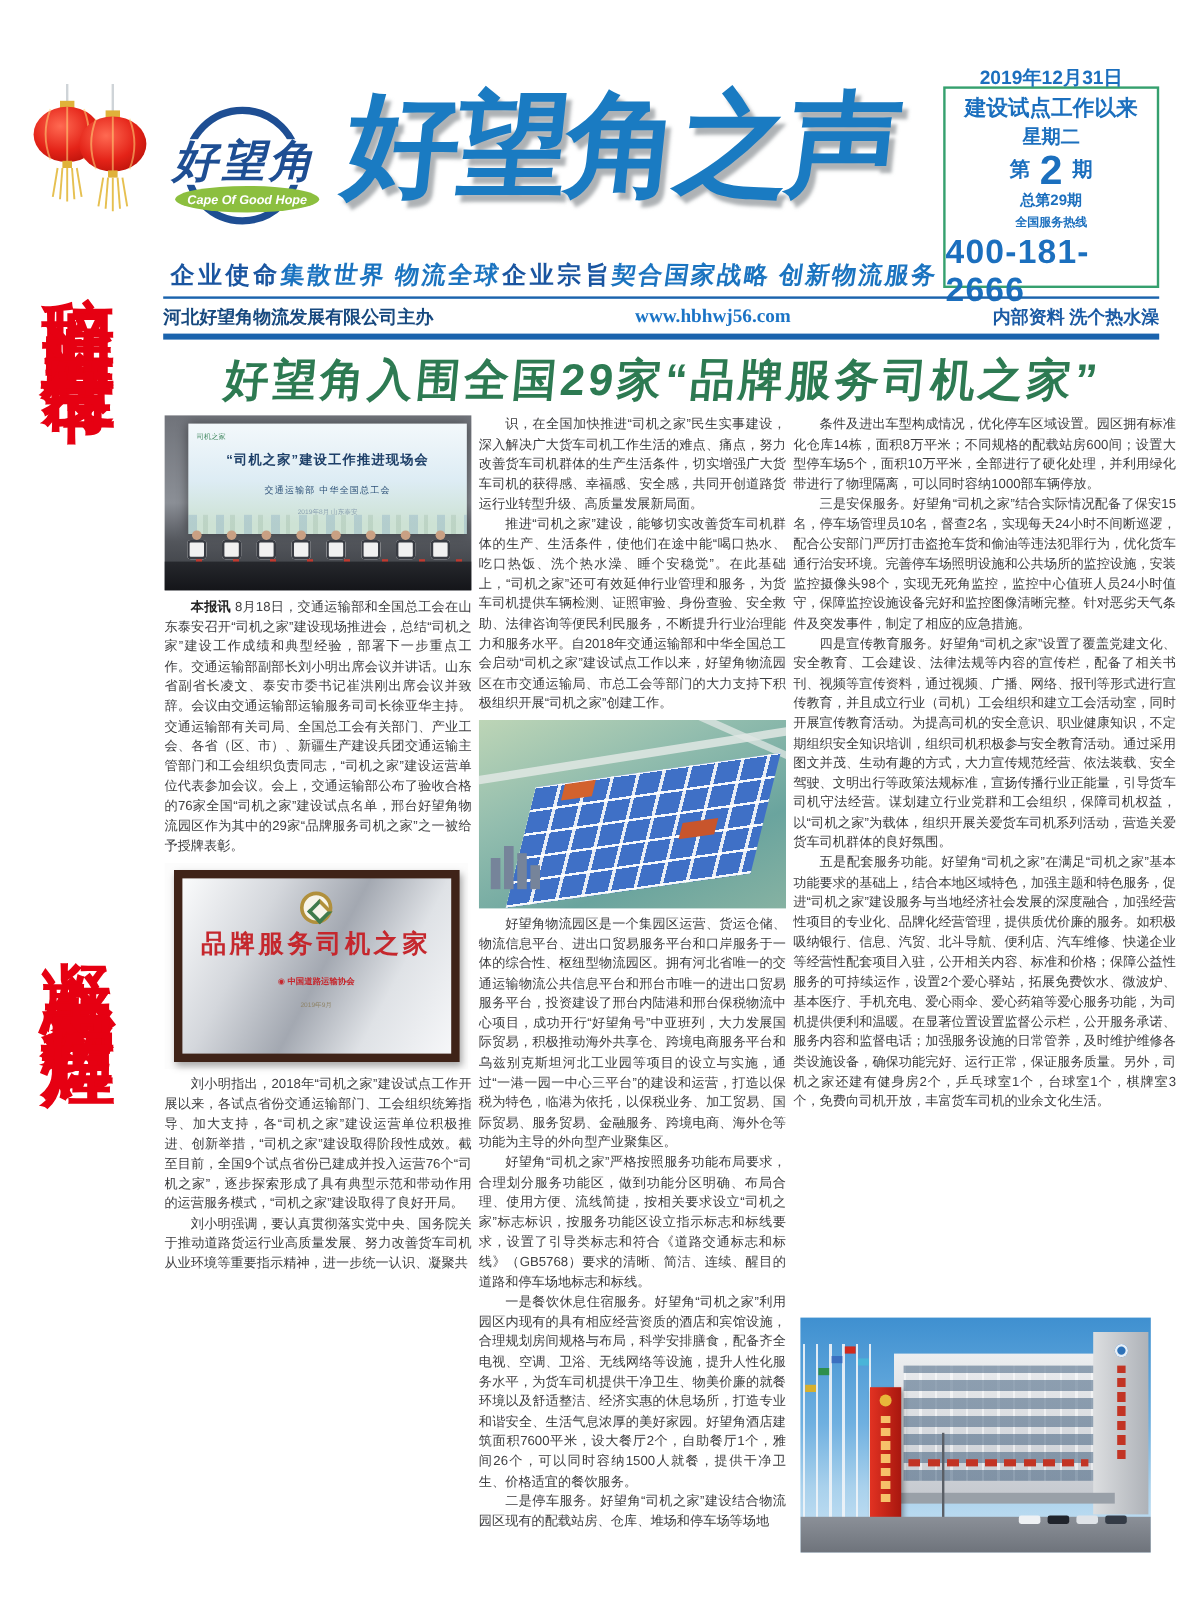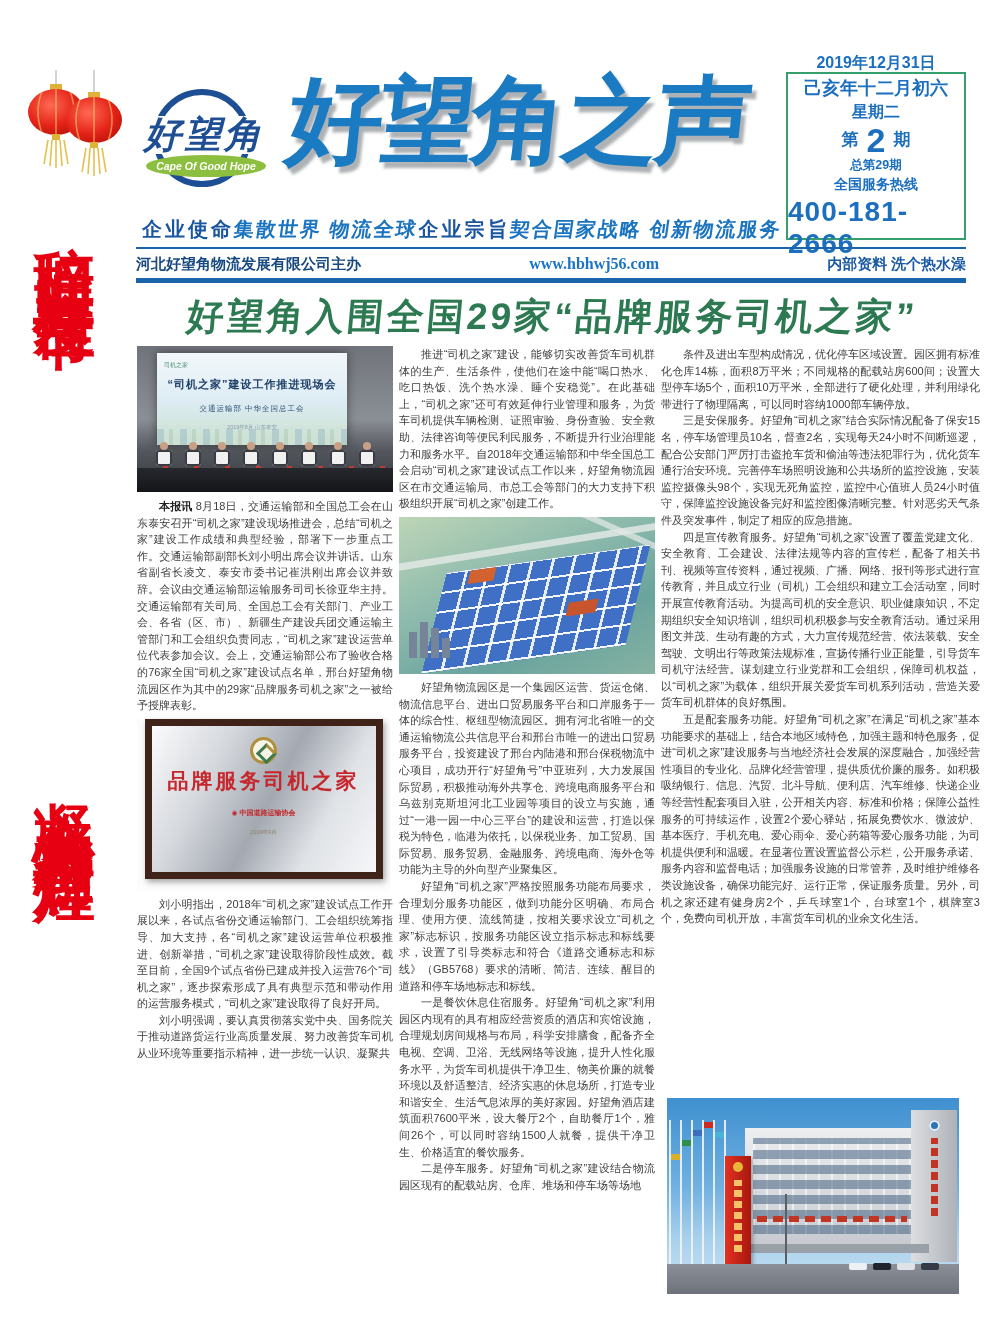--- a/index.html
+++ b/index.html
@@ -34,21 +34,21 @@
   .issue-box { position:absolute; left:786px; top:72px; width:180px; height:168px;
     border:2px solid #35a06e; display:flex; flex-direction:column; align-items:center;
     justify-content:center; gap:2px; color:#1b6fbe; }
   .ib-date { font-size:16px; font-weight:bold; }
   .ib-lunar { font-size:18px; font-weight:bold; }
   .ib-weekday { font-size:16px; font-weight:bold; }
   .ib-issue { display:flex; align-items:center; gap:8px; }
   .ib-issue .pre,.ib-issue .post { font-size:17px; font-weight:bold; }
   .ib-issue .num { font-size:34px; font-weight:900; line-height:30px; }
   .ib-total { font-size:12.5px; font-weight:bold; }
-  .ib-hotline-label { font-size:14px; font-weight:bold; }
+  .ib-hotline-label { font-size:10px; font-weight:bold; }
   .ib-hotline { font-size:28px; font-weight:900; letter-spacing:1px; }
 
   
   .rule-thin  { position:absolute; left:136px; top:247px; width:830px; height:2px; background:#1a63ad; }
   .info-bar { position:absolute; left:136px; top:252px; width:830px; height:24px;
     display:flex; justify-content:space-between; align-items:center;font-family:Liberation Serif, serif; }
   .info-publisher { font-size:15px; font-weight:bold; color:#17497f; }
   .info-website { font-size:16px; font-weight:bold; color:#1b74c6; }
   .info-tags { font-size:15px; font-weight:bold; color:#1a5aa4; }
   .rule-thick { position:absolute; left:136px; top:278px; width:830px; height:5px; background:#1a63ad; }
@@ -65,21 +65,21 @@
   .col-1 { width:256px; }
   .col-2 { width:256px; }
   .col-3 { width:319px; display:flex; flex-direction:column; }
   .col p { text-indent:2em; margin:0; }
   .lead-prefix { font-weight:700; color:#222; }
 
   
   .photo-meeting { position:relative; width:256px; height:146px; overflow:hidden;
     background:linear-gradient(180deg,#70737a 0%,#8b8f96 50%,#53565c 72%,#34373c 100%);
     margin-bottom:6px; }
-  .pm-screen { position:absolute; left:20px; top:7px; width:190px; height:92px;
+  .pm-screen { position:absolute; left:20px; top:7px; width:232px; height:92px;
     background:linear-gradient(180deg,#f3f8fb 0%,#ddecf4 52%,#cde2d4 90%);
     box-shadow:0 0 9px rgba(0,0,0,.45); }
   .pm-badge { position:absolute; top:4px; left:7px; font-size:6px; color:#4d8f6a; }
   .pm-title { position:absolute; top:23px; left:0; width:100%; text-align:center;
     font-size:11px; font-weight:bold; color:#1d3f68; letter-spacing:1px; }
   .pm-sub { position:absolute; top:48px; left:0; width:100%; text-align:center;
     font-size:7.5px; color:#2c5078; letter-spacing:1px; }
   .pm-note { position:absolute; top:66px; left:0; width:100%; text-align:center;
     font-size:5.5px; color:#8aa0b0; }
   .pm-skyline { position:absolute; bottom:0; left:0; width:100%; height:16px; opacity:.5;
@@ -91,21 +91,21 @@
     border-radius:50%; background:#c9a083; }
   .person::after { content:''; position:absolute; top:8px; left:0; width:16px; height:16px;
     border-radius:3px; background:#f1f1f1; box-shadow:inset 0 0 0 2px #393c43; }
   .pm-table { position:absolute; bottom:0; left:0; width:100%; height:24px;
     background:linear-gradient(180deg,#26282d,#141519); }
   .pm-flowers { position:absolute; bottom:20px; left:0; width:100%; height:6px;
     background:repeating-linear-gradient(90deg,transparent 0 26px,#c03a30 26px 31px); }
 
   
   .photo-plaque { width:253px; height:172px; background:#fcfcfc; display:flex;
-    align-items:flex-start; justify-content:center; margin:5px 0; }
+    align-items:center; justify-content:center; margin:5px 0; }
   .plaque-frame { width:238px; height:160px; background:#3f2318; padding:7px;
     box-shadow:2px 3px 6px rgba(0,0,0,.35); }
   .plaque-face { width:100%; height:100%; position:relative; display:flex;
     flex-direction:column; align-items:center;
     background:linear-gradient(118deg,#fafbfc 0%,#d4d7dc 28%,#a3a8b1 52%,#dfe2e6 74%,#f6f7f9 100%); }
   .plaque-emblem { margin-top:11px; width:27px; height:27px; border-radius:50%;
     border:3px solid #b1903c; background:#f7f4ea; position:relative; }
   .plaque-emblem::after { content:''; position:absolute; left:6px; top:6px; width:9px; height:9px;
     border:3px solid #3f7a4c; border-top-color:#b1903c; transform:rotate(45deg); }
   .plaque-title { margin-top:9px; font-size:21px; font-weight:900; color:#c5272d; letter-spacing:3px; }
@@ -232,21 +232,21 @@
   <div class="slogans">
     <span class="slogan-label">企业使命</span>
     <span class="slogan-phrase">集散世界  物流全球</span>
     <span class="slogan-gap"></span>
     <span class="slogan-label">企业宗旨</span>
     <span class="slogan-phrase">契合国家战略  创新物流服务</span>
   </div>
 
   <div class="issue-box">
     <div class="ib-date">2019年12月31日</div>
-    <div class="ib-lunar">己亥年十二月初六</div>
+    <div class="ib-lunar">建设试点工作以来</div>
     <div class="ib-weekday">星期二</div>
     <div class="ib-issue">
       <span class="pre">第</span>
       <span class="num">2</span>
       <span class="post">期</span>
     </div>
     <div class="ib-total">总第29期</div>
     <div class="ib-hotline-label">全国服务热线</div>
     <div class="ib-hotline">400-181-2666</div>
   </div>
@@ -297,20 +297,21 @@
             <div class="plaque-date">2019年9月</div>
           </div>
         </div>
       </div>
 
       <p>刘小明指出，2018年“司机之家”建设试点工作开展以来，各试点省份交通运输部门、工会组织统筹指导、加大支持，各“司机之家”建设运营单位积极推进、创新举措，“司机之家”建设取得阶段性成效。截至目前，全国9个试点省份已建成并投入运营76个“司机之家”，逐步探索形成了具有典型示范和带动作用的运营服务模式，“司机之家”建设取得了良好开局。</p>
       <p>刘小明强调，要认真贯彻落实党中央、国务院关于推动道路货运行业高质量发展、努力改善货车司机从业环境等重要指示精神，进一步统一认识、凝聚共</p>
     </div>
 
     <div class="col col-2">
+      <p>识，在全国加快推进“司机之家”民生实事建设，深入解决广大货车司机工作生活的难点、痛点，努力改善货车司机群体的生产生活条件，切实增强广大货车司机的获得感、幸福感、安全感，共同开创道路货运行业转型升级、高质量发展新局面。</p>
       <p>推进“司机之家”建设，能够切实改善货车司机群体的生产、生活条件，使他们在途中能“喝口热水、吃口热饭、洗个热水澡、睡个安稳觉”。在此基础上，“司机之家”还可有效延伸行业管理和服务，为货车司机提供车辆检测、证照审验、身份查验、安全救助、法律咨询等便民利民服务，不断提升行业治理能力和服务水平。自2018年交通运输部和中华全国总工会启动“司机之家”建设试点工作以来，好望角物流园区在市交通运输局、市总工会等部门的大力支持下积极组织开展“司机之家”创建工作。</p>
 
       <div class="photo-aerial">
         <div class="aerial-road1"></div>
         <div class="aerial-road2"></div>
         <div class="aerial-grid"></div>
         <div class="aerial-accent1"></div>
         <div class="aerial-accent2"></div>
         <div class="aerial-towers">
             <i></i>

